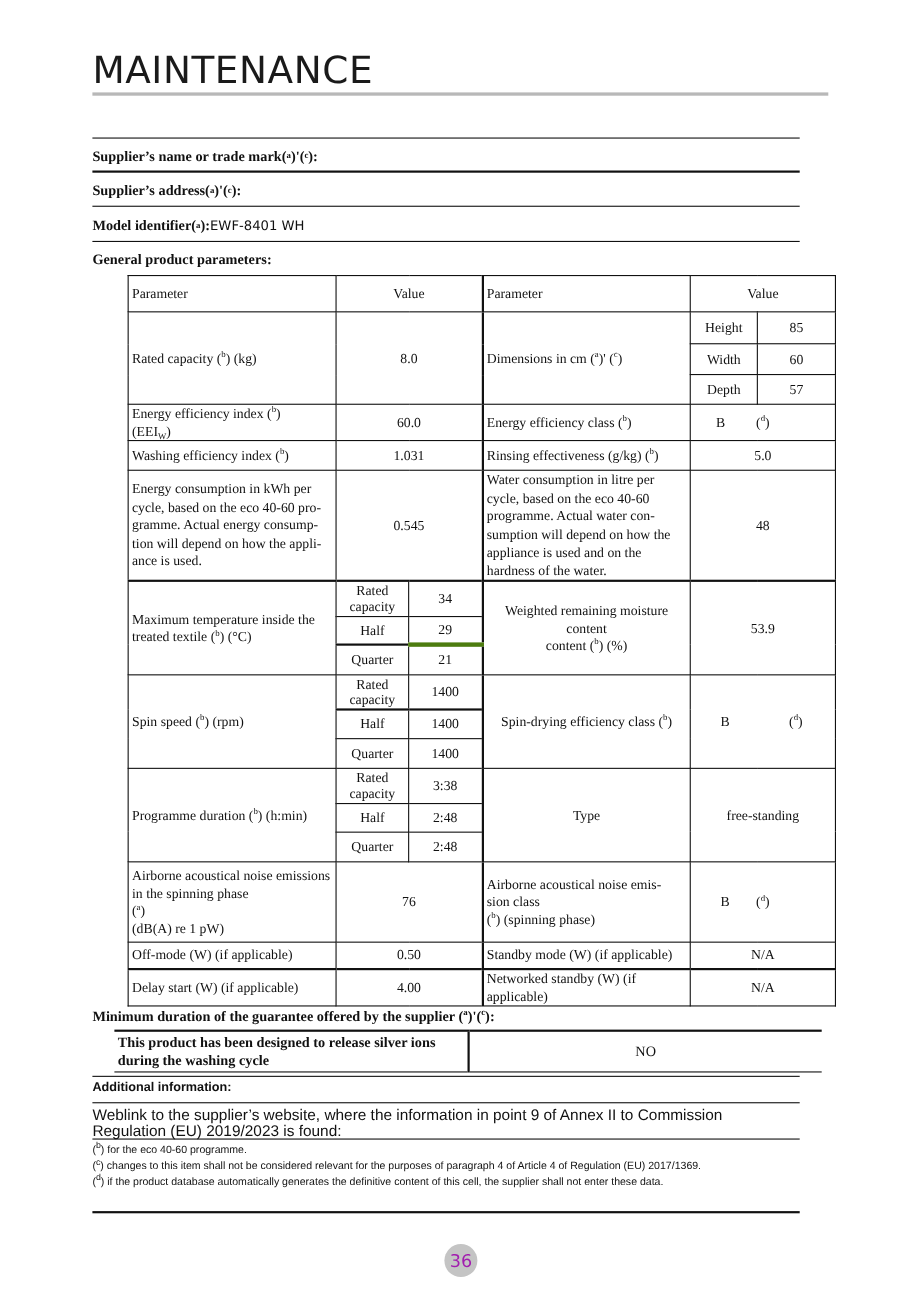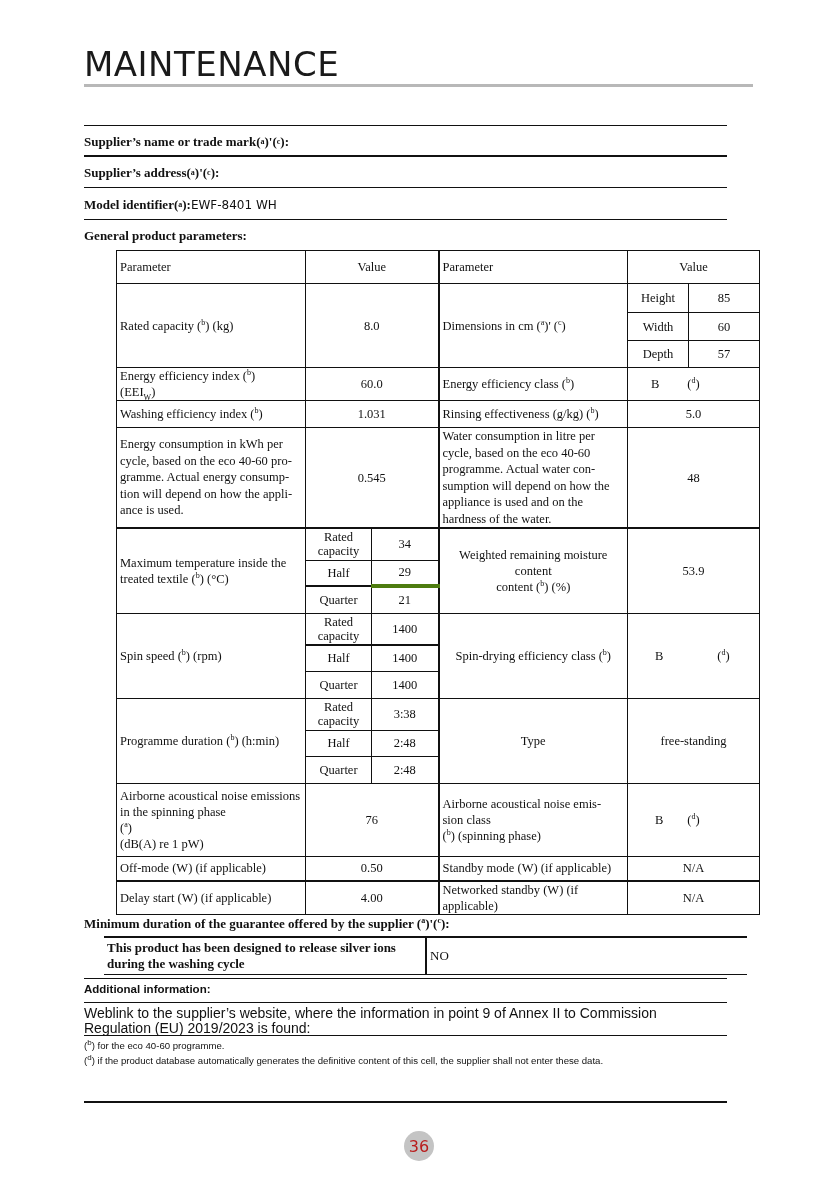--- a/index.html
+++ b/index.html
@@ -17,28 +17,28 @@
 
   table.params { position: absolute; left: 84px; top: 250px; width: 643px; border-collapse: collapse; font-size: 12.5px; table-layout: fixed; margin-left: 32px; }
   table.params td { border: 1px solid #111; padding: 0 3px; line-height: 16px; vertical-align: middle; }
   table.params td.c { text-align: center; }
   table.params td.vsep { border-left: 2px solid #111; }
   table.params tr.tb td { border-top: 2px solid #111; }
 
   .guar { position: absolute; left: 84px; top: 916px; width: 643px; font-weight: bold; font-size: 13px; }
   table.silver { position: absolute; left: 84px; top: 936px; width: 643px; border-collapse: collapse; font-size: 13px; table-layout: fixed; margin-left: 20px; }
   table.silver td { border-top: 2px solid #111; border-bottom: 1px solid #111; padding: 2px 3px; line-height: 16px; }
-  table.silver td.v { border-left: 2px solid #111; font-weight: normal; }
+  table.silver td.v { border-left: 2px solid #111; text-align: center; font-weight: normal; }
 
   .add-title { position: absolute; left: 84px; top: 983px; font-family: "Liberation Sans", sans-serif; font-weight: bold; font-size: 11.5px; }
   .weblink { position: absolute; left: 84px; top: 1006px; width: 640px; font-family: "Liberation Sans", sans-serif; font-size: 14px; line-height: 15px; }
   .notes { position: absolute; left: 84px; top: 1039px; width: 643px; font-family: "Liberation Sans", sans-serif; font-size: 9.6px; }
   .notes div { line-height: 14.5px; height: 14.5px; white-space: nowrap; }
 
-  .page-num { position: absolute; left: 404px; top: 1131px; width: 30px; height: 30px; border-radius: 50%; background: #c4c4c4; color: #b91c1c; font-family: "DejaVu Sans", sans-serif; font-size: 16px; display: flex; align-items: center; justify-content: center; }
+  .page-num { position: absolute; left: 404px; top: 1131px; width: 30px; height: 30px; border-radius: 50%; background: #c4c4c4; color: #a21caf; font-family: "DejaVu Sans", sans-serif; font-size: 16px; display: flex; align-items: center; justify-content: center; }
 </style>
 </head>
 <body>
 
 <div class="title">MAINTENANCE</div>
 <div class="title-rule"></div>
 
 <div class="rule thin" style="top:125px"></div>
 <div class="hdr-row" style="top:130px;height:24px">
   <span>Supplier’s name or trade mark</span>(<sup>a</sup>)'(<sup>c</sup>):
@@ -197,17 +197,18 @@
   </table>
 
 <div class="rule thin" style="top:978px"></div>
 <div class="add-title">Additional information:</div>
 <div class="rule thin" style="top:1002px"></div>
 <div class="weblink">Weblink to the supplier’s website, where the information in point 9 of Annex II to Commission Regulation (EU) 2019/2023 is found:</div>
 <div class="rule thin" style="top:1035px"></div>
 
 <div class="notes">
   <div>(<sup>b</sup>)<span> for the eco 40-60 programme.</span></div>
+  <div>(<sup>c</sup>)<span> changes to this item shall not be considered relevant for the purposes of paragraph 4 of Article 4 of Regulation (EU) 2017/1369.</span></div>
   <div>(<sup>d</sup>)<span> if the product database automatically generates the definitive content of this cell, the supplier shall not enter these data.</span></div>
 </div>
 <div class="rule thick" style="top:1101px"></div>
 
 <div class="page-num">36</div>
 
 </body></html>

